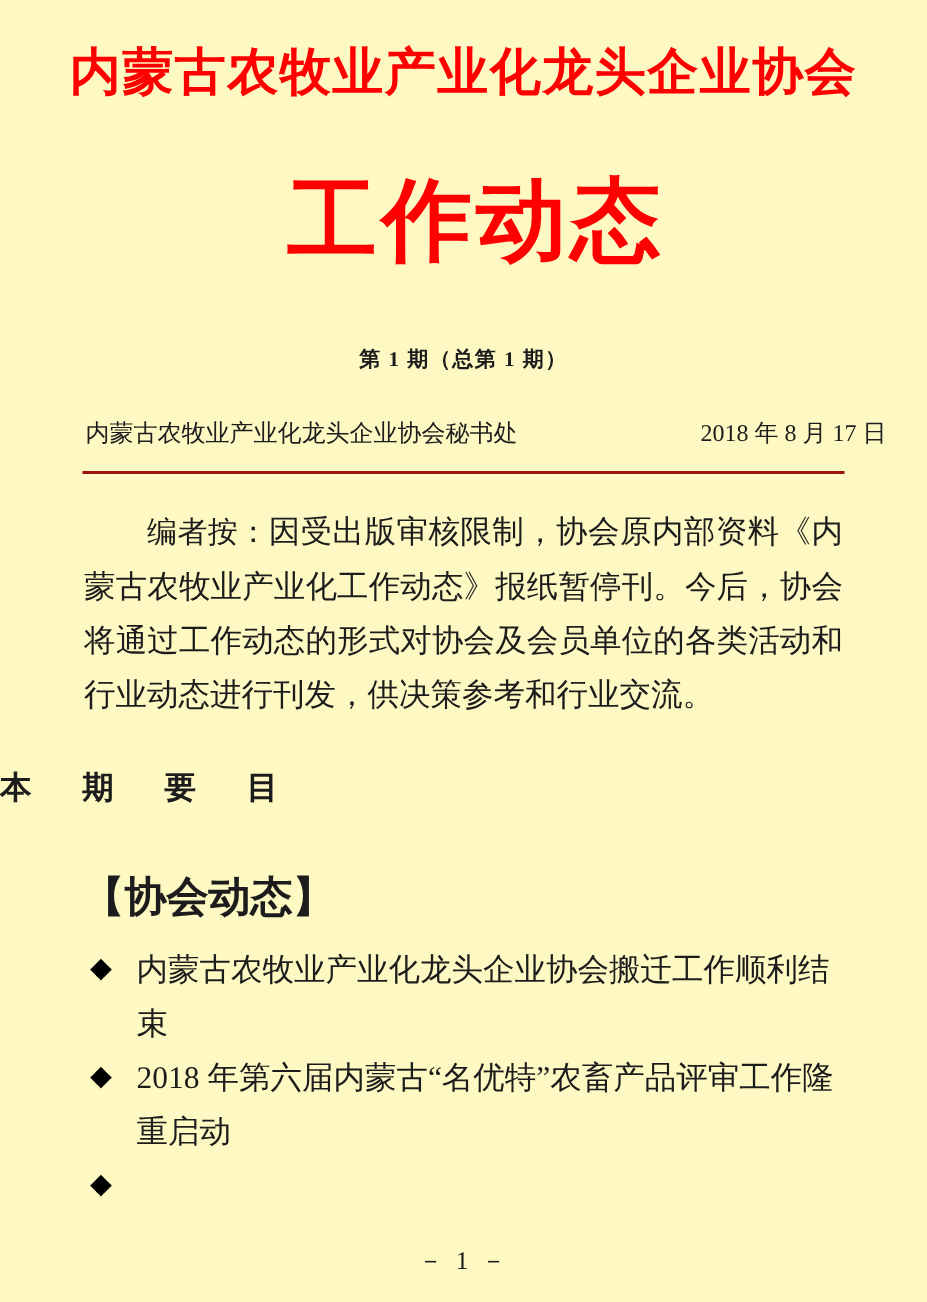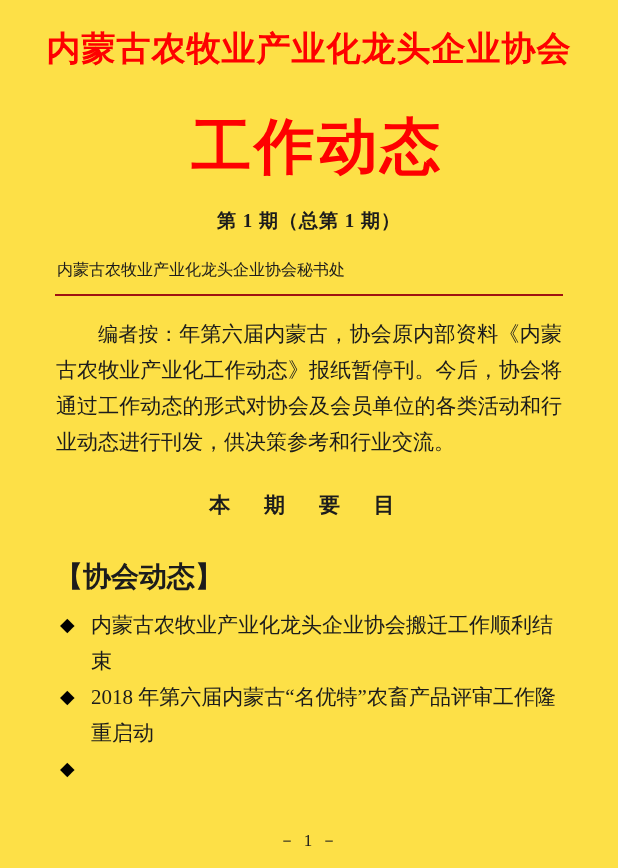--- a/index.html
+++ b/index.html
@@ -5,21 +5,21 @@
   html, body {
     margin: 0;
     padding: 0;
     background: #ffffff;
   }
   .page {
     position: relative;
     width: 618px;
     height: 868px;
     margin: 0 auto;
-    background: #fde047;
+    background: #fef9c3;
     overflow: hidden;
     font-family: "Liberation Serif", "DejaVu Serif", serif;
     color: #1c1c1c;
   }
   .org-title {
     padding-top: 26px;
     text-align: center;
     color: #fe0000;
     font-weight: bold;
     font-size: 34px;
@@ -31,24 +31,24 @@
     margin-top: 42px;
     text-align: center;
     color: #fe0000;
     font-weight: bold;
     font-size: 60px;
     line-height: 66px;
     letter-spacing: 3px;
     padding-left: 17px;
   }
   .issue-line {
-    margin-top: 30px;
+    margin-top: 50px;
     text-align: center;
     font-weight: bold;
-    font-size: 19px;
+    font-size: 14px;
     line-height: 22px;
     letter-spacing: 1px;
   }
   .meta-row {
     margin: 28px 27px 0 57px;
     display: flex;
     justify-content: space-between;
     align-items: flex-start;
     font-size: 16px;
     line-height: 20px;
@@ -67,21 +67,20 @@
     text-align: justify;
     text-indent: 2em;
   }
   .note-label {
     font-weight: normal;
     font-family: "Liberation Sans", "DejaVu Sans", sans-serif;
     font-size: 20px;
   }
   .toc-title {
     margin-top: 32px;
-    text-align: center;
     font-weight: bold;
     font-size: 21px;
     line-height: 25px;
     letter-spacing: 14px;
     font-family: "Liberation Sans", "DejaVu Sans", sans-serif;
   }
   .section-header {
     margin: 48px 55px 0 55px;
     font-weight: bold;
     font-size: 28px;
@@ -123,25 +122,26 @@
 <div class="page">
 
   <div class="org-title">内蒙古农牧业产业化龙头企业协会</div>
 
   <div class="doc-title">工作动态</div>
 
   <div class="issue-line">第 1 期（总第 1 期）</div>
 
   <div class="meta-row">
     <span>内蒙古农牧业产业化龙头企业协会秘书处</span>
+    <span>2018 年 8 月 17 日</span>
   </div>
 
   <hr class="red-rule">
 
-  <p class="editor-note"><span class="note-label">编者按：</span><span>年第六届内蒙古，协会原内部资料《内蒙古农牧业产业化工作动态》报纸暂停刊。今后，协会将通过工作动态的形式对协会及会员单位的各类活动和行业动态进行刊发，供决策参考和行业交流。</span></p>
+  <p class="editor-note"><span class="note-label">编者按：</span><span>因受出版审核限制，协会原内部资料《内蒙古农牧业产业化工作动态》报纸暂停刊。今后，协会将通过工作动态的形式对协会及会员单位的各类活动和行业动态进行刊发，供决策参考和行业交流。</span></p>
 
   <div class="toc-title">本 期 要 目</div>
 
   <div class="section-header">【协会动态】</div>
 
   <ul class="toc-list">
     <li class="toc-item">
       <span class="bullet">◆</span>
       <span>内蒙古农牧业产业化龙头企业协会搬迁工作顺利结束</span>
     </li>

